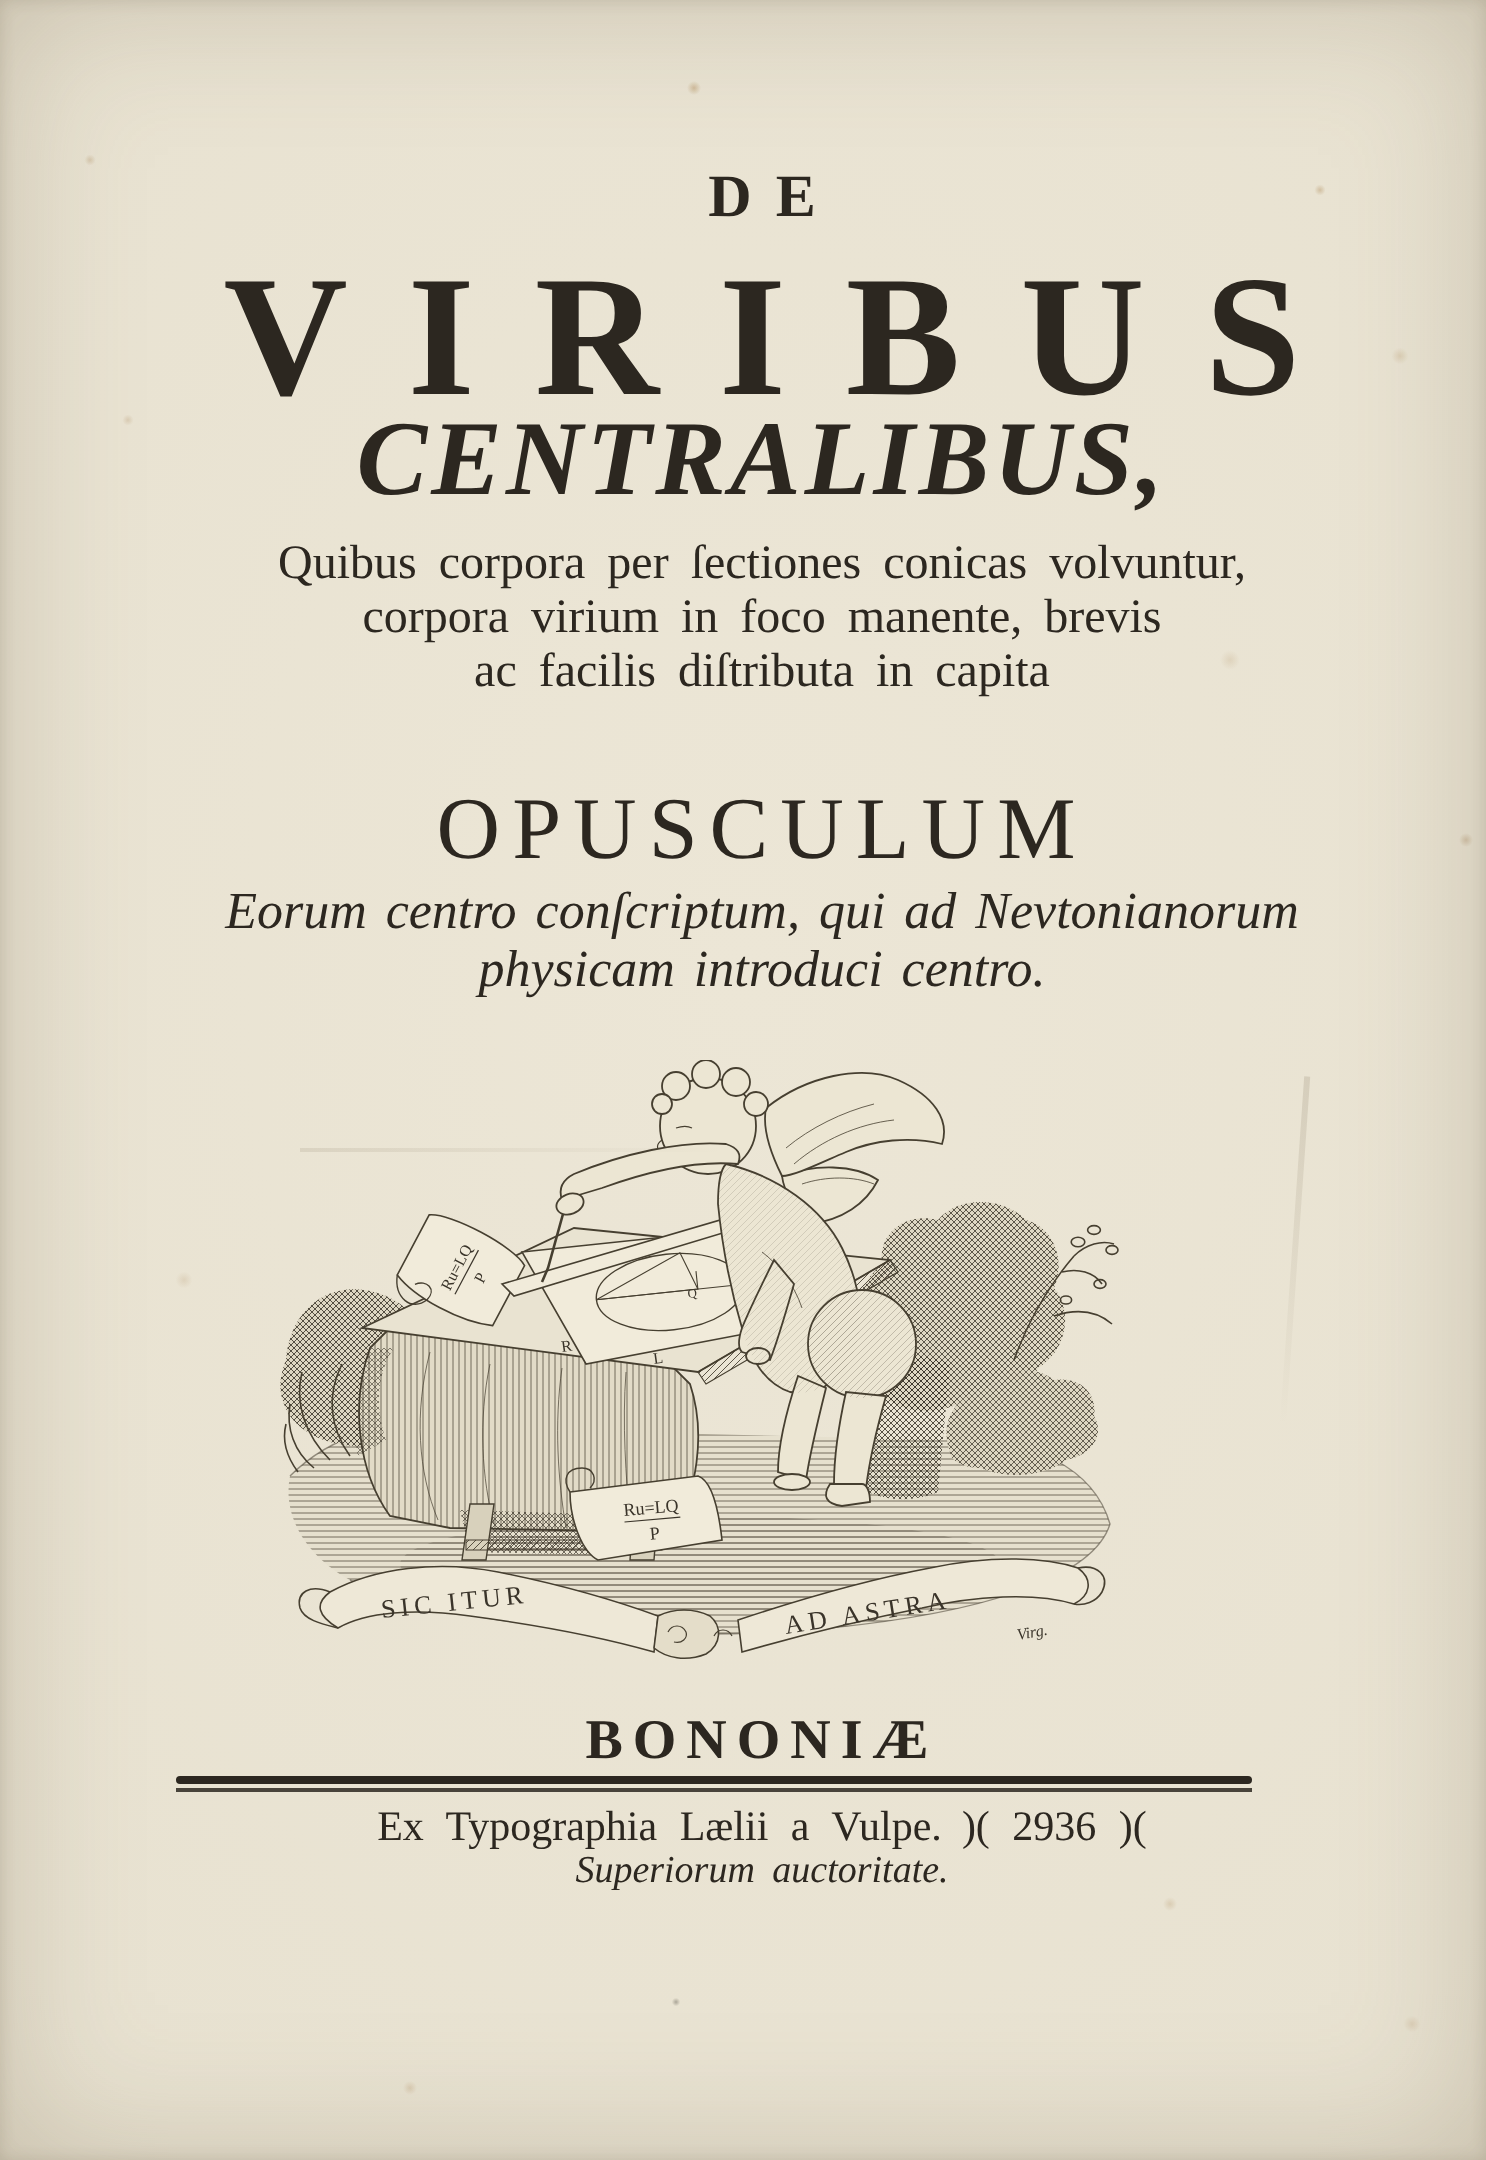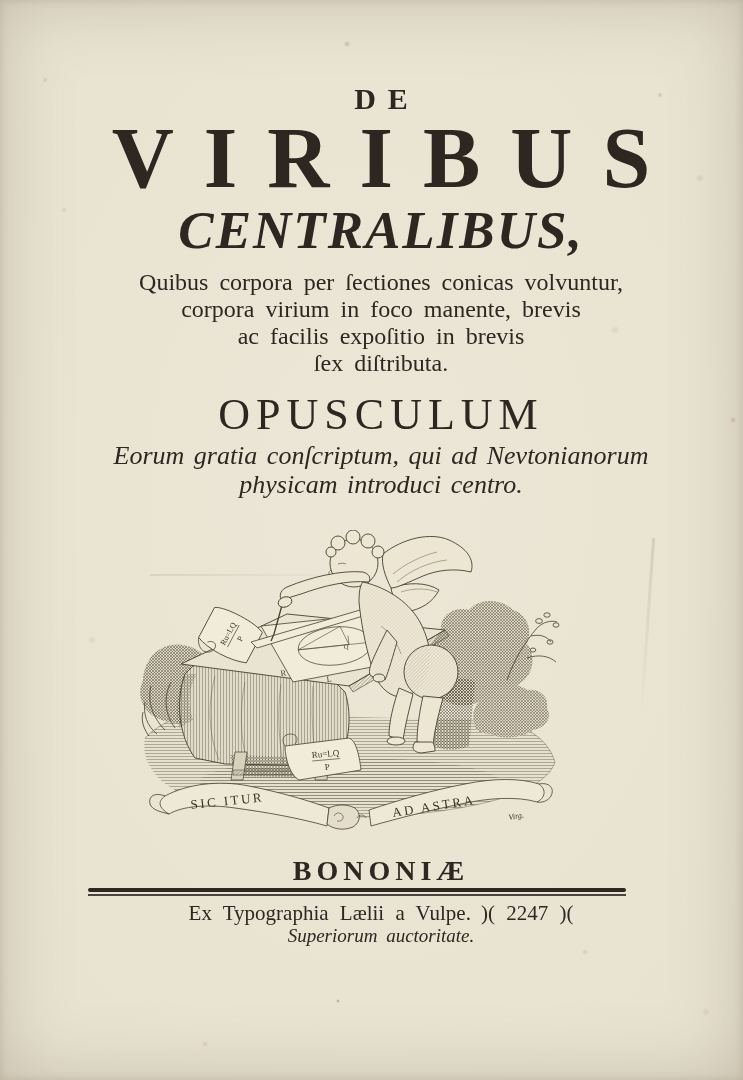--- a/index.html
+++ b/index.html
@@ -25,21 +25,21 @@
     color:#2c2720;
   }
   .crease-v{position:absolute;left:646px;top:538px;width:3px;height:175px;
     background:linear-gradient(180deg, rgba(120,105,80,.18), rgba(120,105,80,0));
     transform:rotate(4deg);pointer-events:none;}
   .crease-h{position:absolute;left:150px;top:574px;width:212px;height:2px;
     background:linear-gradient(90deg, rgba(120,105,80,.14), rgba(120,105,80,0));
     pointer-events:none;}
   .textcol{position:absolute;left:0;width:714px;text-align:center;padding-left:24px;}
   .t-de{top:82px;font-size:30px;letter-spacing:12px;text-indent:12px;font-weight:bold;}
-  .t-viribus{top:108px;font-size:86px;letter-spacing:30px;text-indent:30px;font-weight:bold;}
+  .t-viribus{top:118px;font-size:86px;letter-spacing:30px;text-indent:30px;font-weight:bold;}
   .t-centralibus{top:200px;font-size:53px;letter-spacing:2px;font-weight:bold;font-style:italic;}
   .subtitle{top:269px;font-size:24px;line-height:27px;word-spacing:5px;}
   .opusculum{top:389px;font-size:44px;letter-spacing:6px;font-weight:normal;}
   .dedication{top:441px;font-size:26px;line-height:29px;font-style:italic;word-spacing:3px;}
   .vignette{position:absolute;left:135px;top:530px;width:430px;height:315px;margin:0;}
   .vignette svg{width:100%;height:100%;display:block;}
   .place{top:855px;font-size:28px;letter-spacing:5px;font-weight:bold;}
   .rule-wrap{position:absolute;left:88px;top:888px;width:538px;}
   .rule-thick{height:4px;background:#2c2720;border-radius:2px/50%;}
   .rule-thin{height:1.5px;background:#2c2720;margin-top:2px;opacity:.85;}
@@ -53,28 +53,27 @@
 
 <div class="paper">
 
   <div class="textcol t-de">DE</div>
   <div class="textcol t-viribus">VIRIBUS</div>
   <div class="textcol t-centralibus">CENTRALIBUS,</div>
 
   <div class="textcol subtitle">
     <div>Quibus corpora per ſectiones conicas volvuntur,</div>
     <div>corpora virium in foco manente, brevis</div>
-    <div>ac facilis expoſitio in brevis</div>
-    <div>ſex diſtributa.</div>
+    <div>ac facilis diſtributa in capita</div>
   </div>
 
   <div class="textcol opusculum">OPUSCULUM</div>
 
   <div class="textcol dedication">
-    <div>Eorum gratia conſcriptum, qui ad Nevtonianorum</div>
+    <div>Eorum centro conſcriptum, qui ad Nevtonianorum</div>
     <div>physicam introduci centro.</div>
   </div>
 
   <figure class="vignette">
     <svg viewBox="0 0 430 315">
       <defs>
         <pattern id="ph" patternUnits="userSpaceOnUse" width="3" height="3">
           <path d="M0 1.5 H3" stroke="#4b4436" stroke-width="0.5"></path>
         </pattern>
         <pattern id="pv" patternUnits="userSpaceOnUse" width="3" height="3">
@@ -223,20 +222,20 @@
   </figure>
 
   <div class="textcol place">BONONIÆ</div>
 
   <div class="rule-wrap">
     <div class="rule-thick"></div>
     <div class="rule-thin"></div>
   </div>
 
   <div class="textcol publine">
-    <span>Ex Typographia Lælii a Vulpe.</span><span class="year">)( 2247 )(</span>
+    <span>Ex Typographia Lælii a Vulpe.</span><span class="year">)( 2936 )(</span>
   </div>
 
   <div class="textcol authority">Superiorum auctoritate.</div>
 
   <div class="crease-v"></div>
   <div class="crease-h"></div>
 </div>
 
 </body></html>

